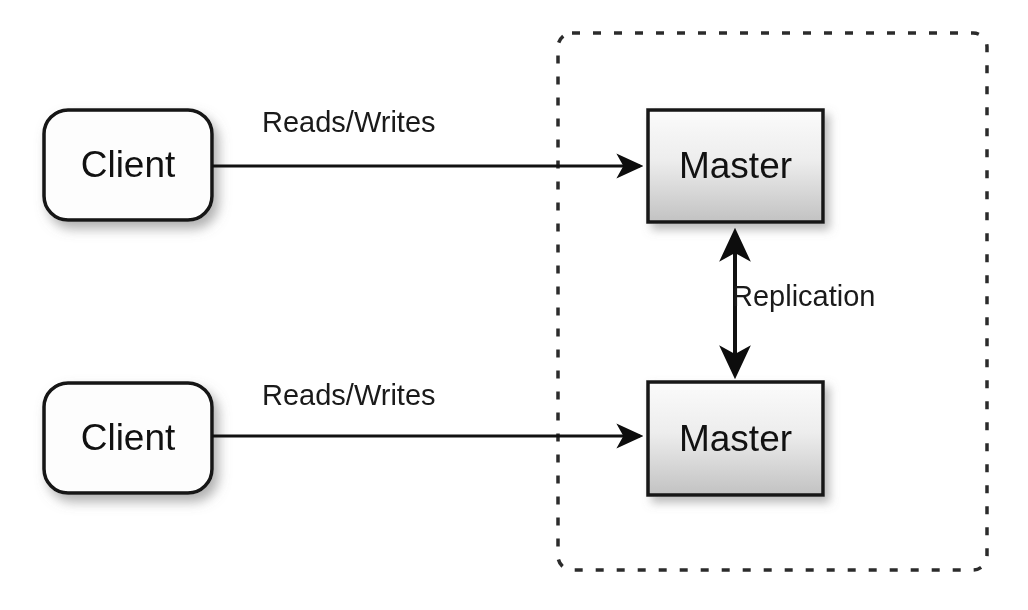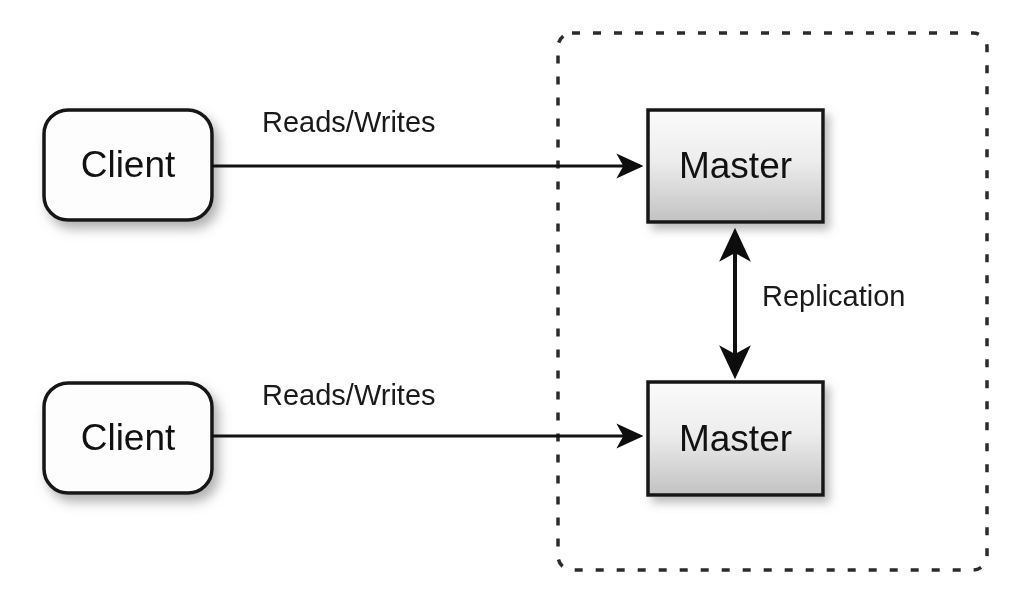--- a/index.html
+++ b/index.html
@@ -41,21 +41,21 @@
     color: #1a1a1a;
     white-space: nowrap;
     pointer-events: none;
   }
   #client-1-label { left: 44px;  top: 110px; width: 168px; height: 110px; }
   #client-2-label { left: 44px;  top: 383px; width: 168px; height: 110px; }
   #master-1-label { left: 648px; top: 110px; width: 175px; height: 112px; }
   #master-2-label { left: 648px; top: 382px; width: 175px; height: 113px; }
   #rw-1-label { left: 262px; top: 106px; }
   #rw-2-label { left: 262px; top: 379px; }
-  #replication-label { left: 762px; top: 280px; }
+  #replication-label { left: 732px; top: 280px; }
 </style>
 </head>
 <body>
 
 <div id="canvas">
 
   <svg id="diagram-svg" viewBox="0 0 1028 610" xmlns="http://www.w3.org/2000/svg">
     <defs>
       <linearGradient id="masterGrad" x1="0" y1="0" x2="0" y2="1">
         <stop offset="0%" stop-color="#fbfbfb"></stop>

